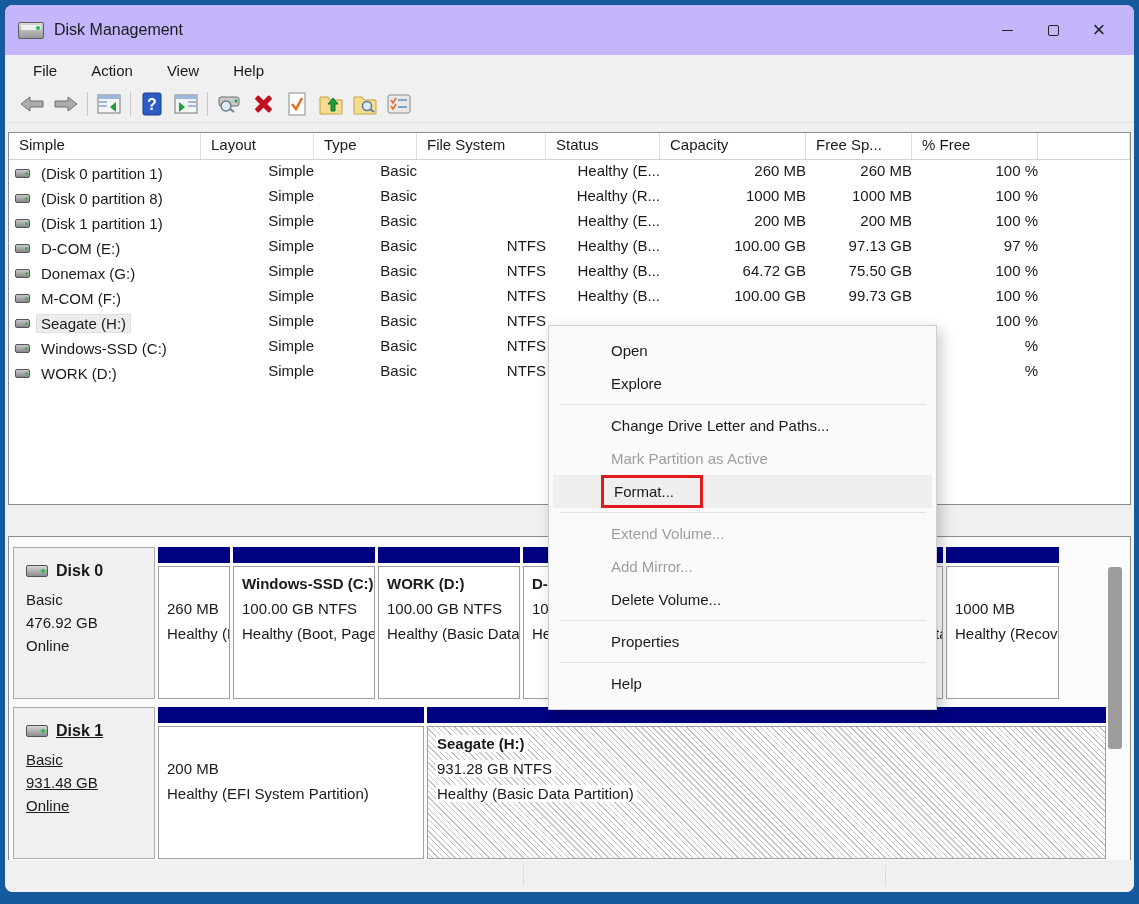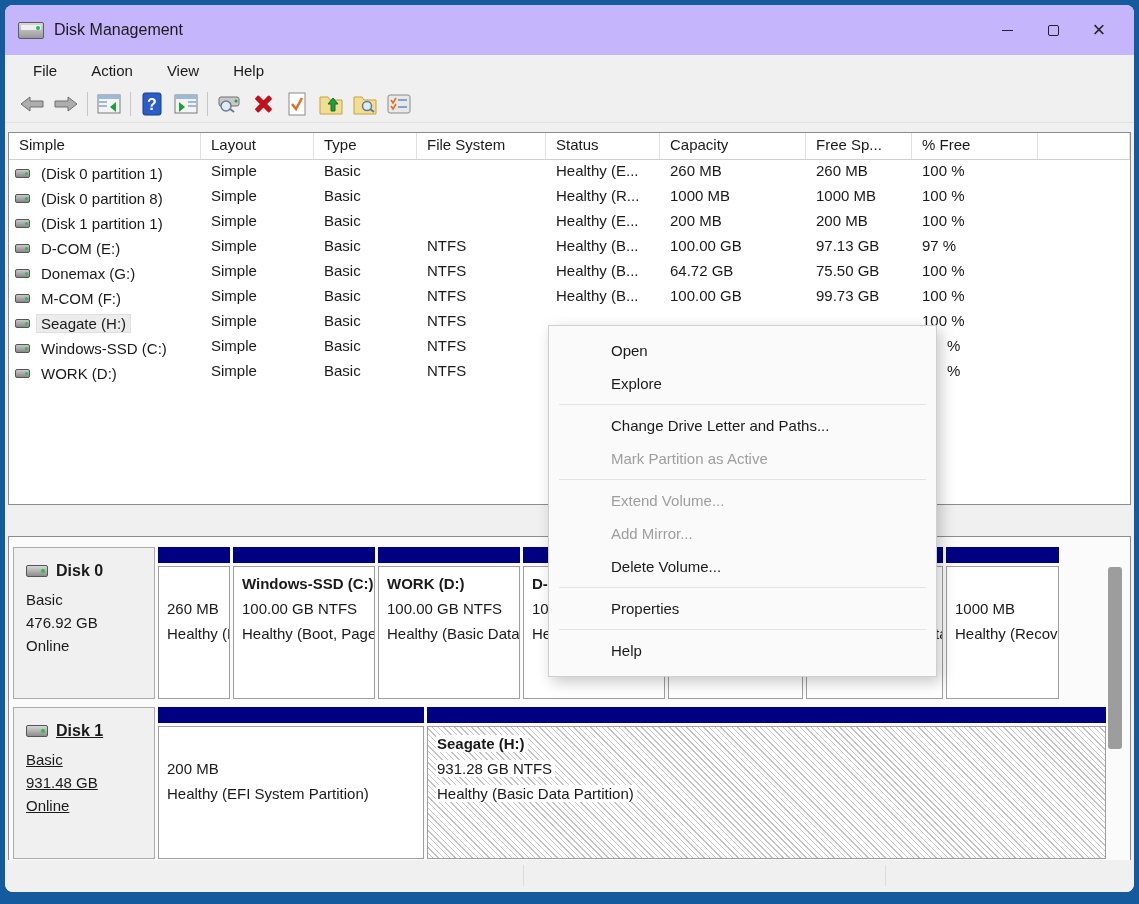--- a/index.html
+++ b/index.html
@@ -40,21 +40,21 @@
   .xmark::before,.xmark::after { content:""; position:absolute; left:7px; top:-1px; width:5px; height:20px;
     background:#c0111f; border-radius:1px; }
   .xmark::before { transform:rotate(45deg); }
   .xmark::after  { transform:rotate(-45deg); }
   
   .listpane { position:absolute; left:3px; top:127px; width:1123px; height:373px;
     background:#ffffff; border:1px solid #8c8c8c; overflow:hidden; }
   .vgrid { display:grid; grid-template-columns:192px 113px 103px 129px 114px 146px 106px 126px auto; }
   .vhead { height:27px; border-bottom:1px solid #d0d0d0; }
   .vhead .hcell { font-size:15px; padding:3px 0 0 10px; border-right:1px solid #e0e0e0; height:26px; overflow:hidden; white-space:nowrap; }
-  .vrow { height:25px; font-size:15px; }
+  .vrow { height:25px; font-size:15px;text-align:right; }
   .vrow .cell { padding:2px 0 0 10px; white-space:pre; overflow:hidden; }
   .vrow .c-vol { display:flex; align-items:center; padding-left:6px; gap:7px; }
   .vol-ico { flex:0 0 15px; width:15px; height:9px; background:linear-gradient(#c9c9c9,#888);
     border:1px solid #555; border-radius:2px; position:relative; }
   .vol-ico::after { content:""; position:absolute; right:1px; top:2px; width:3px; height:3px; border-radius:50%; background:#25c04a; }
   .vol-label { white-space:nowrap; padding:0 4px; }
   .vol-label.sel { background:#ececec; outline:1px solid #e0e0e0; }
   
   .diskpane { position:absolute; left:3px; top:531px; width:1123px; height:351px;
     background:#fbfbfb; border:1px solid #8c8c8c; overflow:hidden; }
@@ -451,20 +451,21 @@
     <div class="sdiv" style="left:518px"></div>
     <div class="sdiv" style="left:880px"></div>
   </div>
 
   <div class="ctxmenu" id="ctxmenu">
       <div class="mi">Open</div>
       <div class="mi">Explore</div>
       <div class="msep"></div>
       <div class="mi">Change Drive Letter and Paths...</div>
       <div class="mi disabled">Mark Partition as Active</div>
+      <div class="mi hl"><span class="redbox">Format...</span></div>
       <div class="msep"></div>
       <div class="mi disabled">Extend Volume...</div>
       <div class="mi disabled">Add Mirror...</div>
       <div class="mi">Delete Volume...</div>
       <div class="msep"></div>
       <div class="mi">Properties</div>
       <div class="msep"></div>
       <div class="mi">Help</div>
     </div>
 

